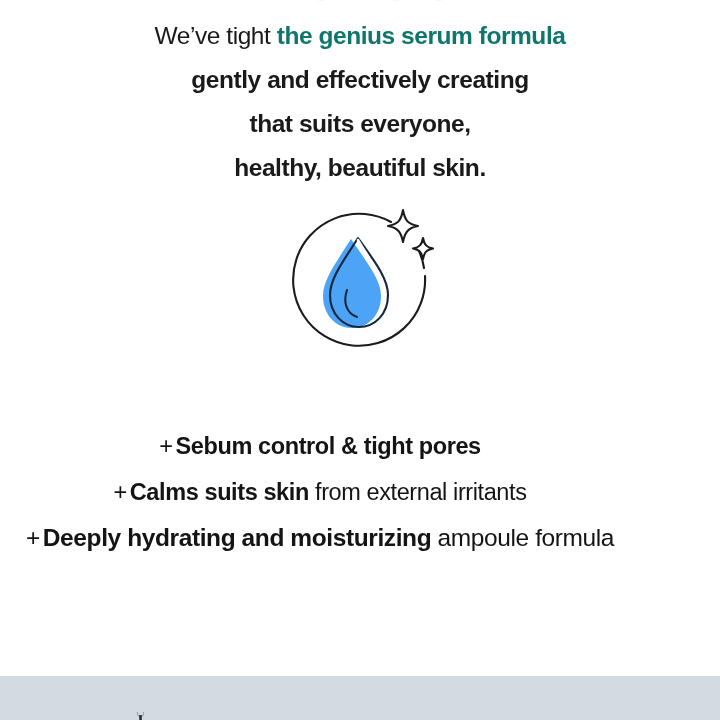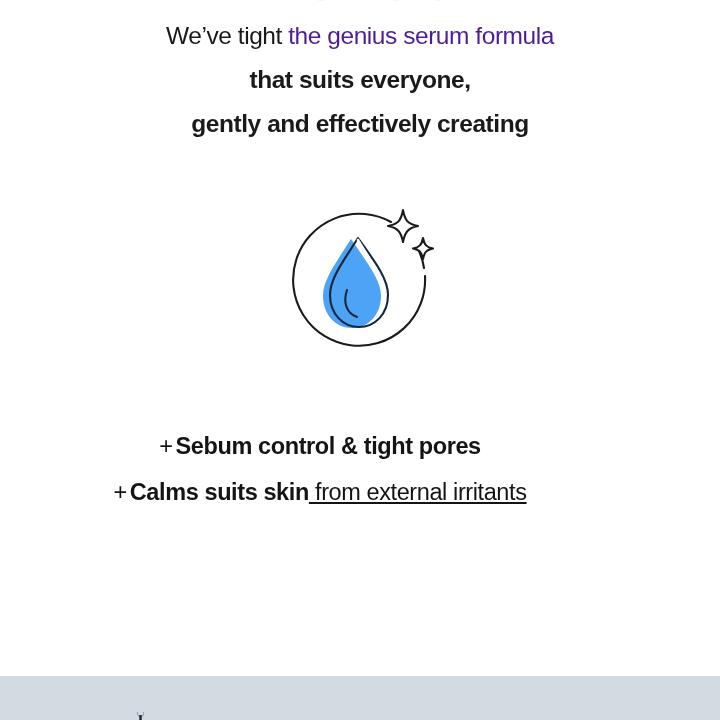--- a/index.html
+++ b/index.html
@@ -57,21 +57,21 @@
     display: block;
     width: 720px;
     color: #1a1a1a;
     font-size: 24.5px;
     line-height: 44px;
     letter-spacing: -0.45px;
     white-space: nowrap;
   }
   .headline-line.regular { font-weight: 400; }
   .headline-line.bold    { font-weight: 700; }
-  .accent { color: #4c1d95; font-weight: 400; }
+  .accent { color: #0f766e; font-weight: 700; }
 
   
   .emblem {
     position: absolute;
     left: 283px;
     top: 198px;
     width: 160px;
     height: 165px;
   }
   .emblem svg { display: block; width: 160px; height: 165px; }
@@ -91,21 +91,21 @@
     font-size: 23.5px;
     line-height: 46px;
     letter-spacing: -0.4px;
     white-space: nowrap;
   }
   .benefit-row .plus {
     font-weight: 400;
     margin-right: 3px;
   }
   .benefit-row .strong { font-weight: 700; }
-  .benefit-row .light  { font-weight: 400; text-decoration: underline; }
+  .benefit-row .light  { font-weight: 400; }
   .benefit-row.row-3 { font-size: 24.5px; }
 
   
   .bottom-band {
     position: absolute;
     left: 0;
     top: 676px;
     width: 720px;
     height: 44px;
     background: #d4dae1;
@@ -126,24 +126,25 @@
 <div id="page">
 
   <div class="top-clip">
     <div class="top-clip-inner">with a lightweight glow,</div>
   </div>
 
   <div class="headline">
 
     <span class="headline-line regular"><span>We’ve tight </span><span class="accent">the genius serum formula</span></span>
 
+    <span class="headline-line bold">gently and effectively creating</span>
+
     <span class="headline-line bold">that suits everyone,</span>
 
-    <span class="headline-line bold">gently and effectively creating</span>
-
+    <span class="headline-line bold">healthy, beautiful skin.</span>
   </div>
 
   <div class="emblem">
     <svg viewBox="0 0 160 165" xmlns="http://www.w3.org/2000/svg" aria-hidden="true">
 
       <path d="M 108 24
                A 66 66 0 1 0 142 78" fill="none" stroke="#1b1b1b" stroke-width="2.1" stroke-linecap="round"></path>
       <path d="M 136 53
                A 66 66 0 0 1 141 70" fill="none" stroke="#1b1b1b" stroke-width="2.1" stroke-linecap="round"></path>
 
@@ -177,20 +178,21 @@
                C 136.6 49.2 138.6 47 140 40 Z" fill="none" stroke="#1b1b1b" stroke-width="2.1" stroke-linejoin="round"></path>
     </svg>
   </div>
 
   <div class="benefits">
 
     <span class="benefit-row row-1"><span class="plus">+</span><span class="strong">Sebum control &amp; tight pores</span><span class="light"></span></span>
 
     <span class="benefit-row row-2"><span class="plus">+</span><span class="strong">Calms suits skin</span><span class="light"> from external irritants</span></span>
 
+    <span class="benefit-row row-3"><span class="plus">+</span><span class="strong">Deeply hydrating and moisturizing</span><span class="light"> ampoule formula</span></span>
   </div>
 
   <div class="bottom-band">
     <div class="band-mark">
       <svg width="13" height="8" viewBox="0 0 13 8" xmlns="http://www.w3.org/2000/svg" aria-hidden="true">
         <circle cx="6.5" cy="1.5" r="3.2" fill="none" stroke="#8d97a3" stroke-width="1"></circle>
         <rect x="5.2" y="3" width="2.6" height="5" fill="#27303a"></rect>
       </svg>
     </div>
   </div>

